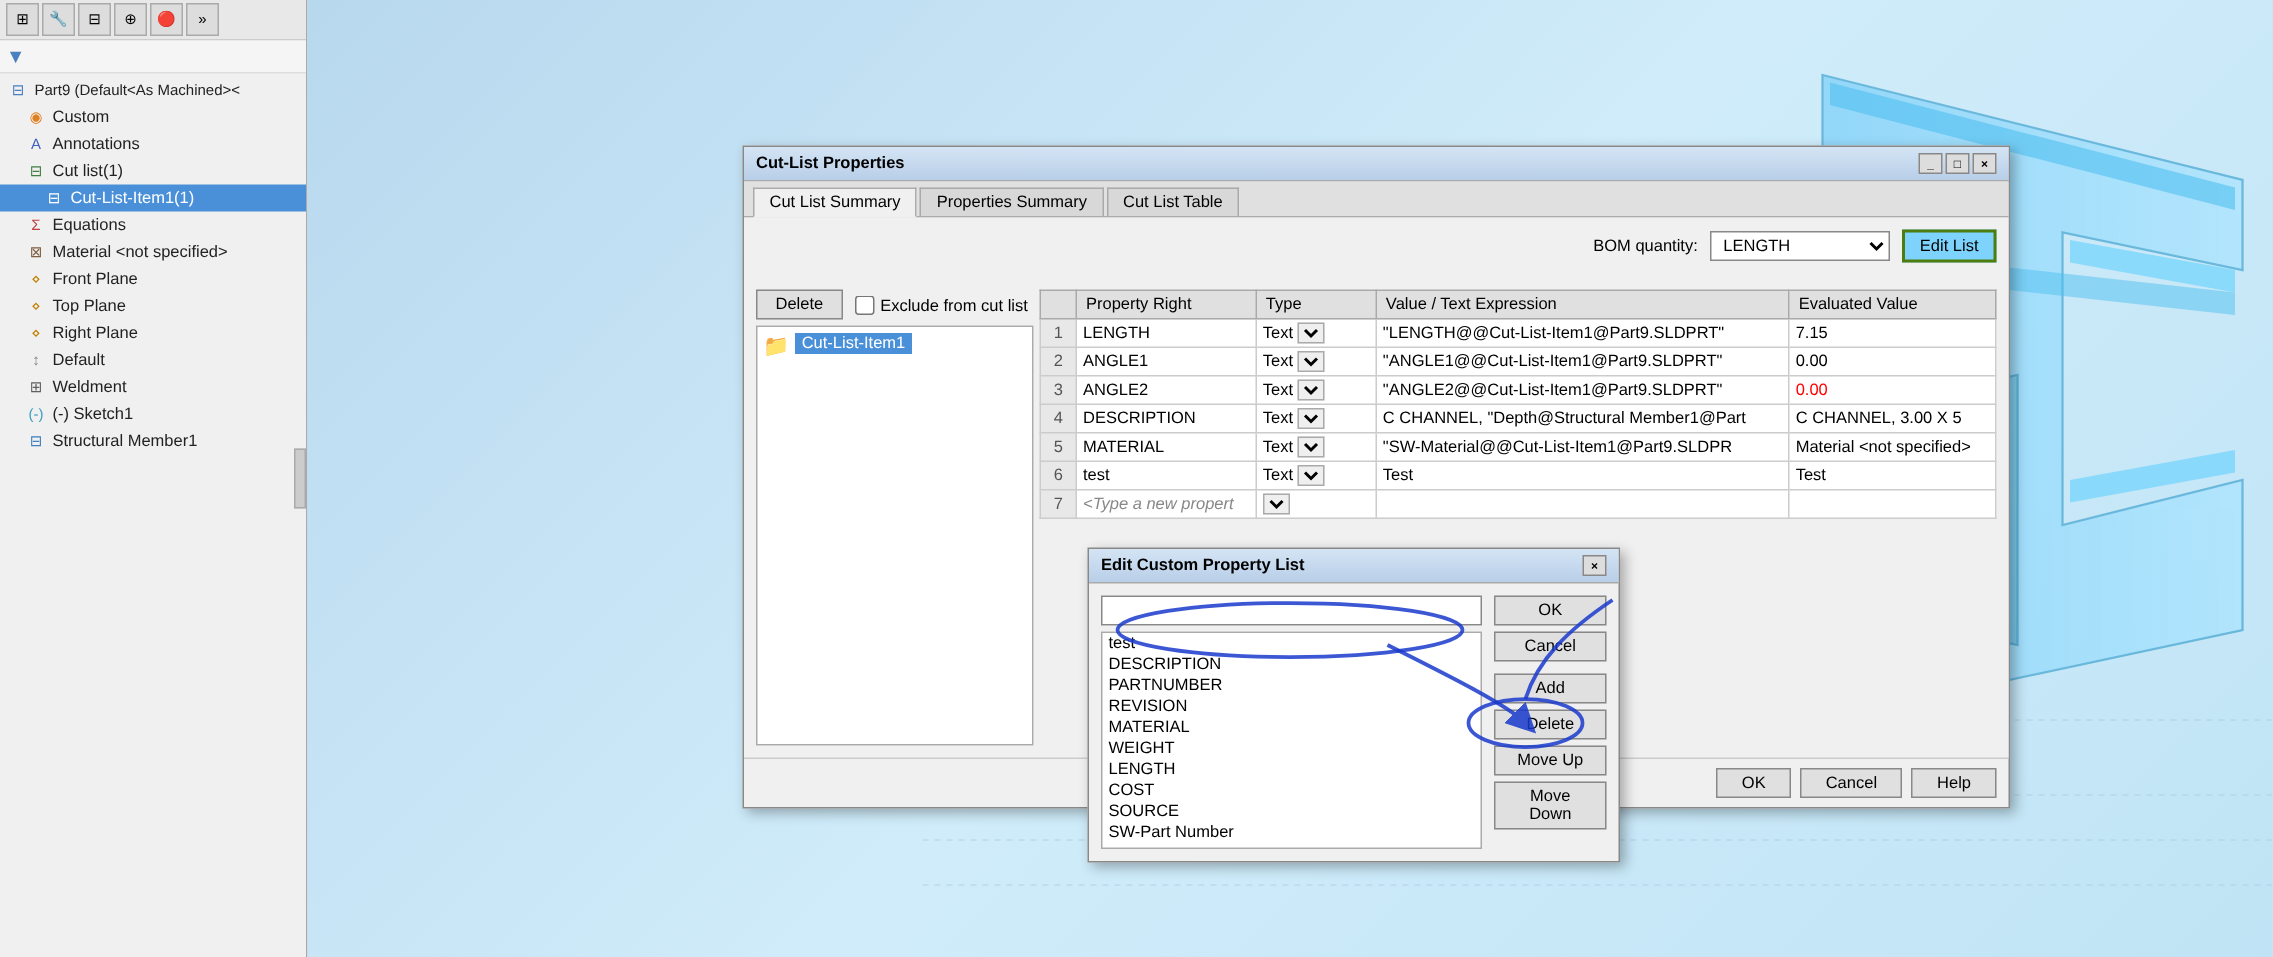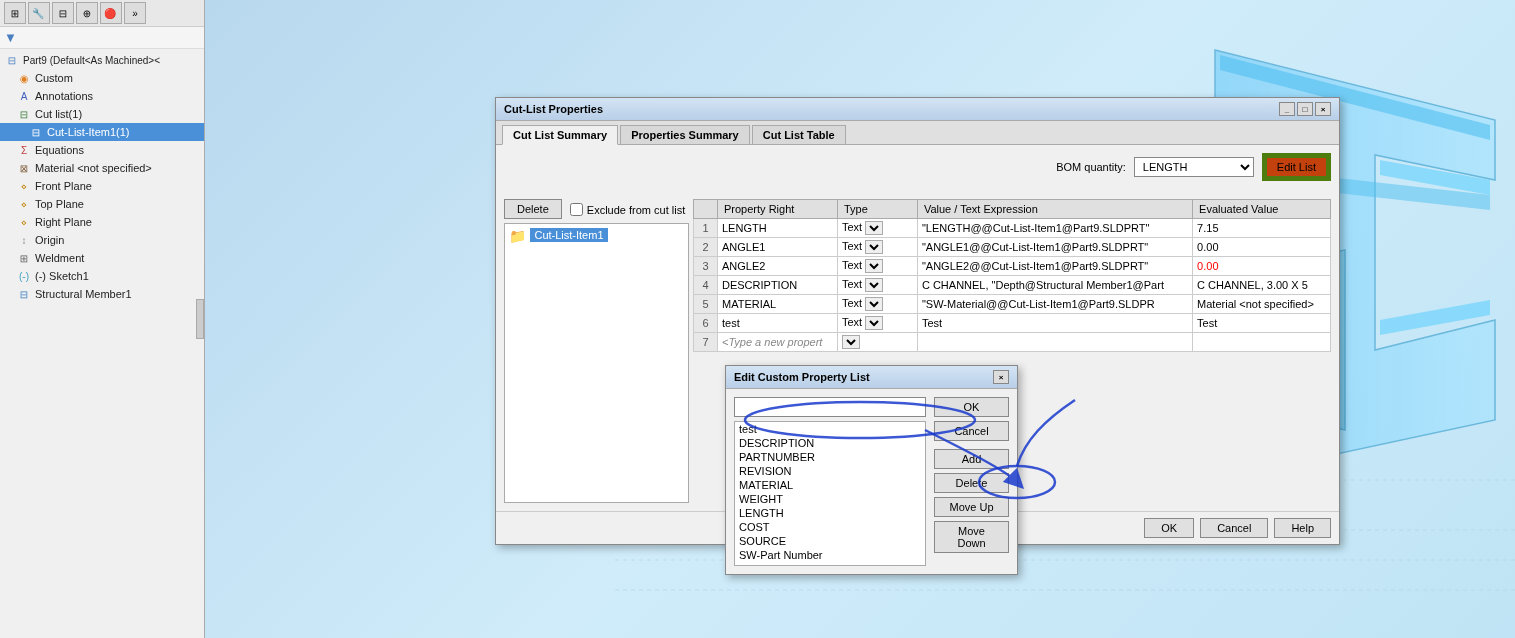--- a/index.html
+++ b/index.html
@@ -143,21 +143,20 @@
       gap: 2px;
     }
 
     .tab {
       padding: 3px 10px;
       border: 1px solid #aaa;
       border-bottom: none;
       background: #d8d8d8;
       cursor: pointer;
       font-size: 11px;
-      font-weight: bold;
     }
 
     .tab.active {
       background: #f0f0f0;
       border-bottom: 1px solid #f0f0f0;
       margin-bottom: -1px;
     }
 
     .dialog-body {
       padding: 8px;
@@ -175,22 +174,22 @@
     .bom-select {
       padding: 2px 4px;
       border: 1px solid #888;
       background: white;
       font-size: 11px;
       width: 120px;
     }
 
     .edit-list-btn {
       padding: 3px 10px;
-      border: 5px solid #4d7c0f;
-      background: #c2410c;
+      border: 2px solid #4d7c0f;
+      background: #7dd3fc;
       cursor: pointer;
       font-size: 11px;
     }
 
     .content-row {
       display: flex;
       gap: 4px;
     }
 
     
@@ -288,21 +287,21 @@
       border: 1px solid #888;
       background: #e0e0e0;
       cursor: pointer;
       font-size: 11px;
     }
 
     
     .dialog-editprop {
       position: absolute;
       left: 520px; top: 365px;
-      width: 293px;
+      width: 355px;
       background: #f0f0f0;
       border: 1px solid #888;
       box-shadow: 3px 3px 8px rgba(0,0,0,0.3);
       z-index: 20;
     }
 
     .editprop-title {
       background: linear-gradient(to bottom, #d4e4f4, #b8cfe8);
       padding: 4px 8px;
       display: flex;
@@ -450,21 +449,21 @@
       <span>Top Plane</span>
     </div>
 
     <div class="tree-item tree-indent-1">
       <span class="tree-icon" style="color:#c08000;">⋄</span>
       <span>Right Plane</span>
     </div>
 
     <div class="tree-item tree-indent-1">
       <span class="tree-icon" style="color:#888;">↕</span>
-      <span>Origin</span>
+      <span>Default</span>
     </div>
 
     <div class="tree-item tree-indent-1">
       <span class="tree-icon" style="color:#606060;">⊞</span>
       <span>Weldment</span>
     </div>
 
     <div class="tree-item tree-indent-1">
       <span class="tree-icon" style="color:#40a0c0;">(-)</span>
       <span>(-) Sketch1</span>

